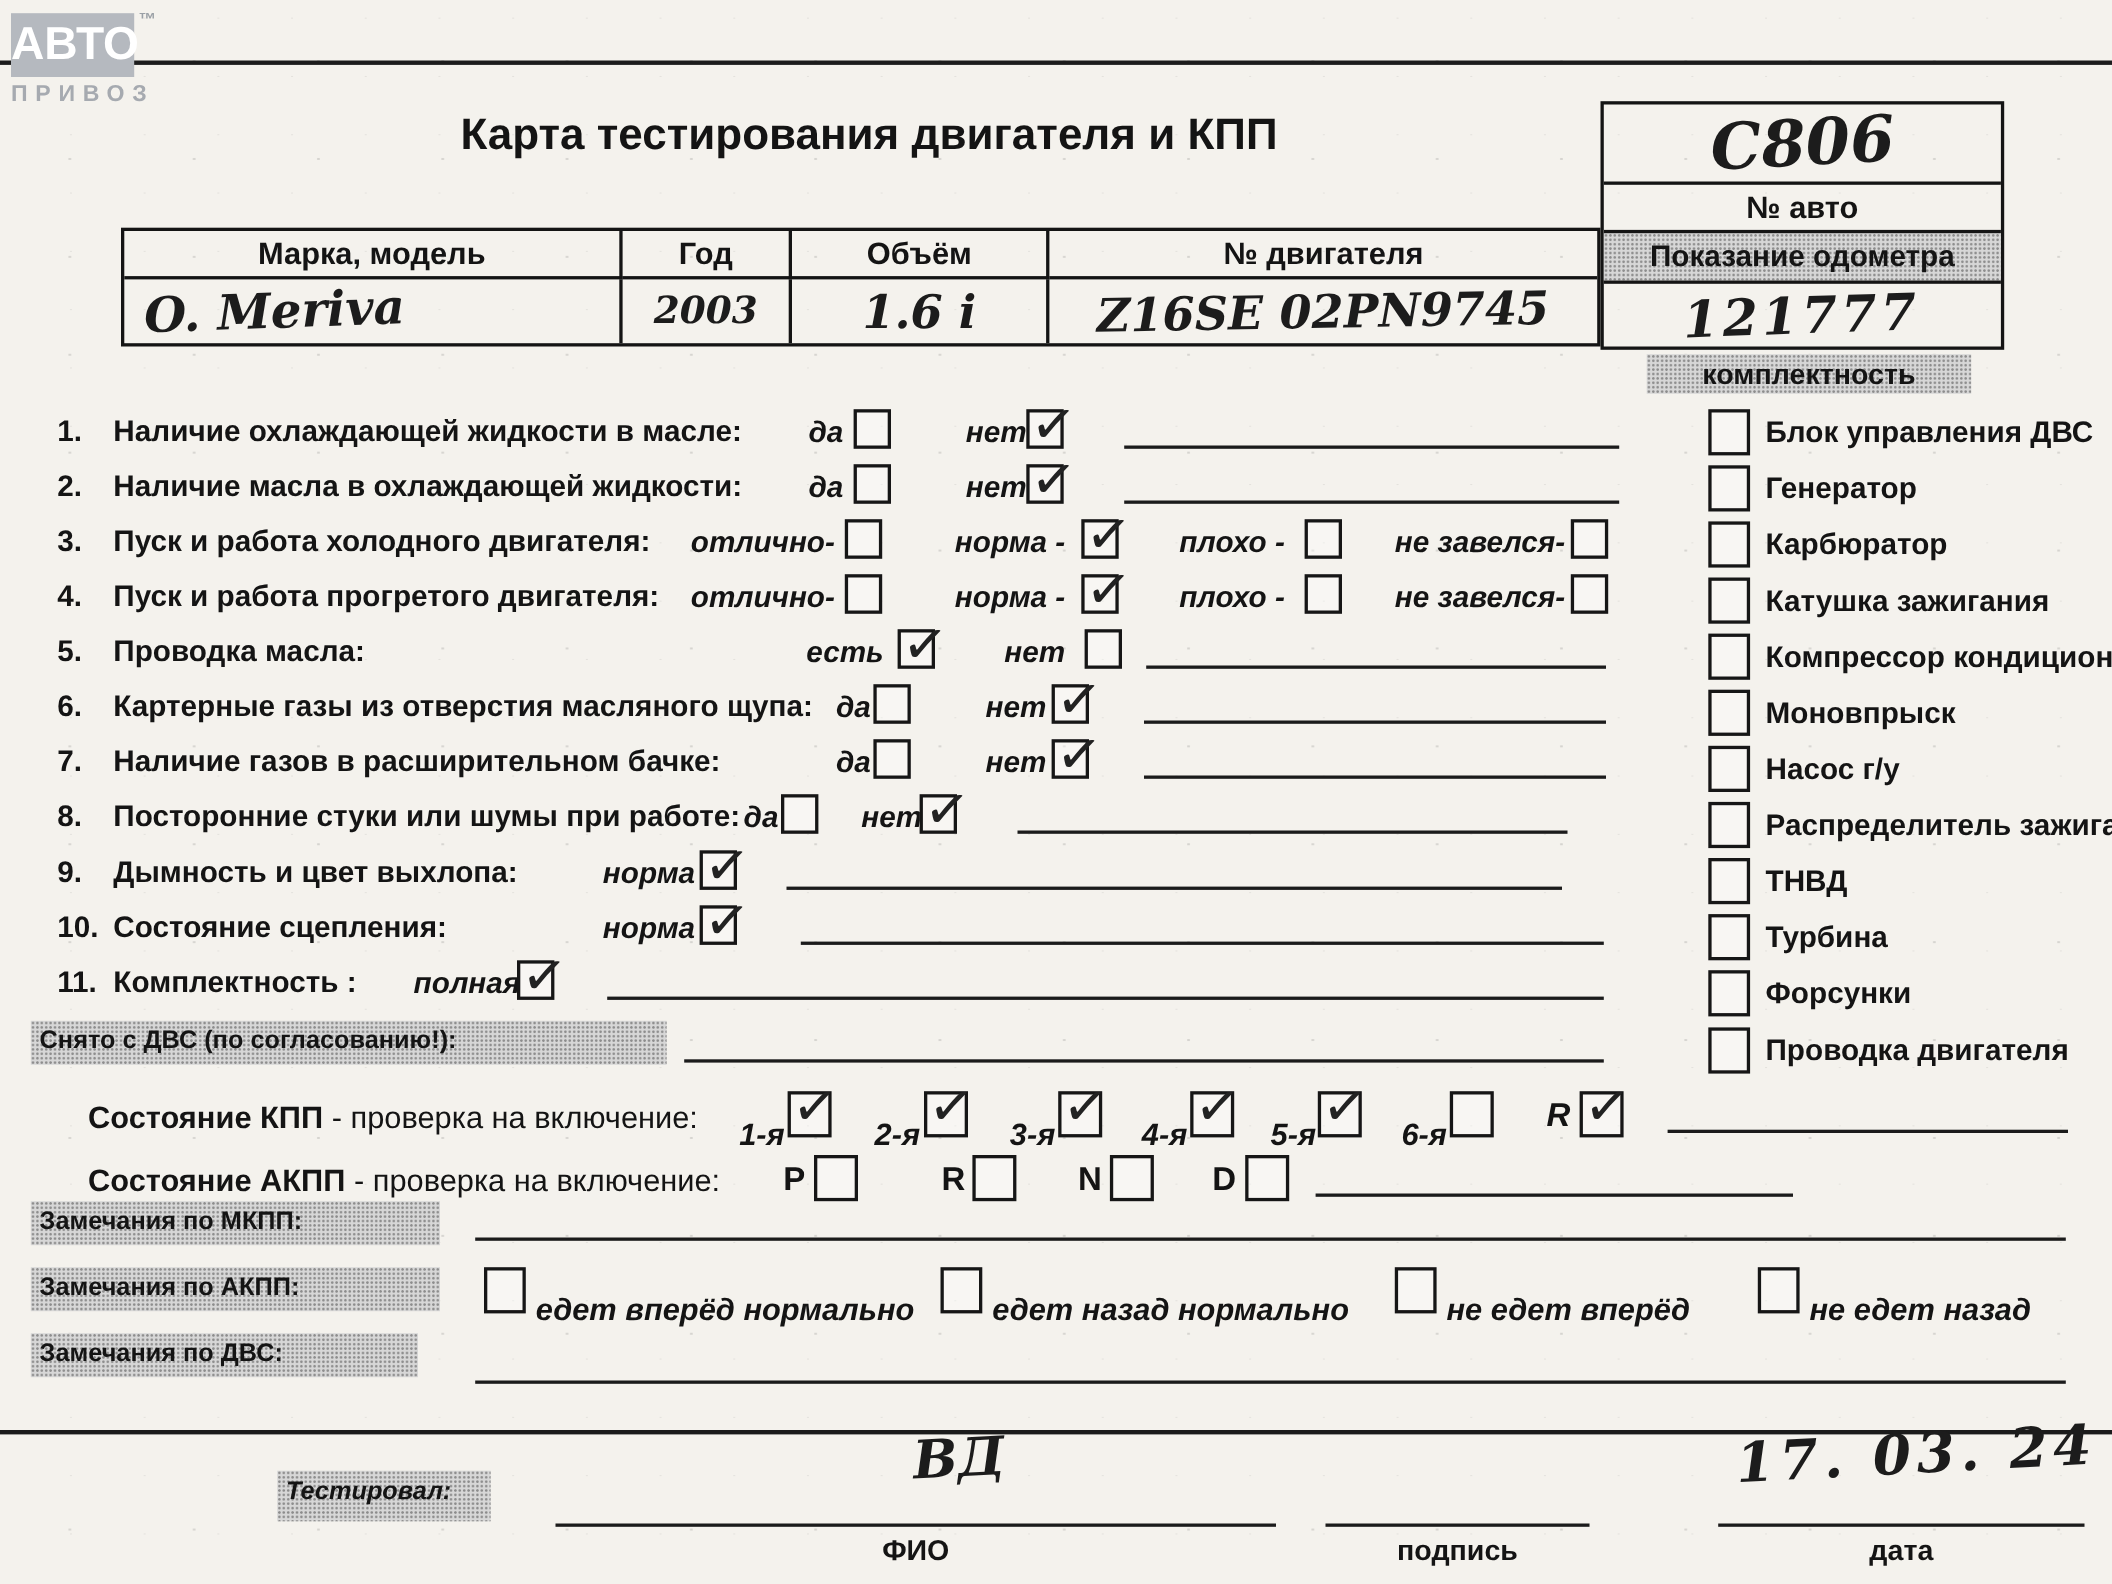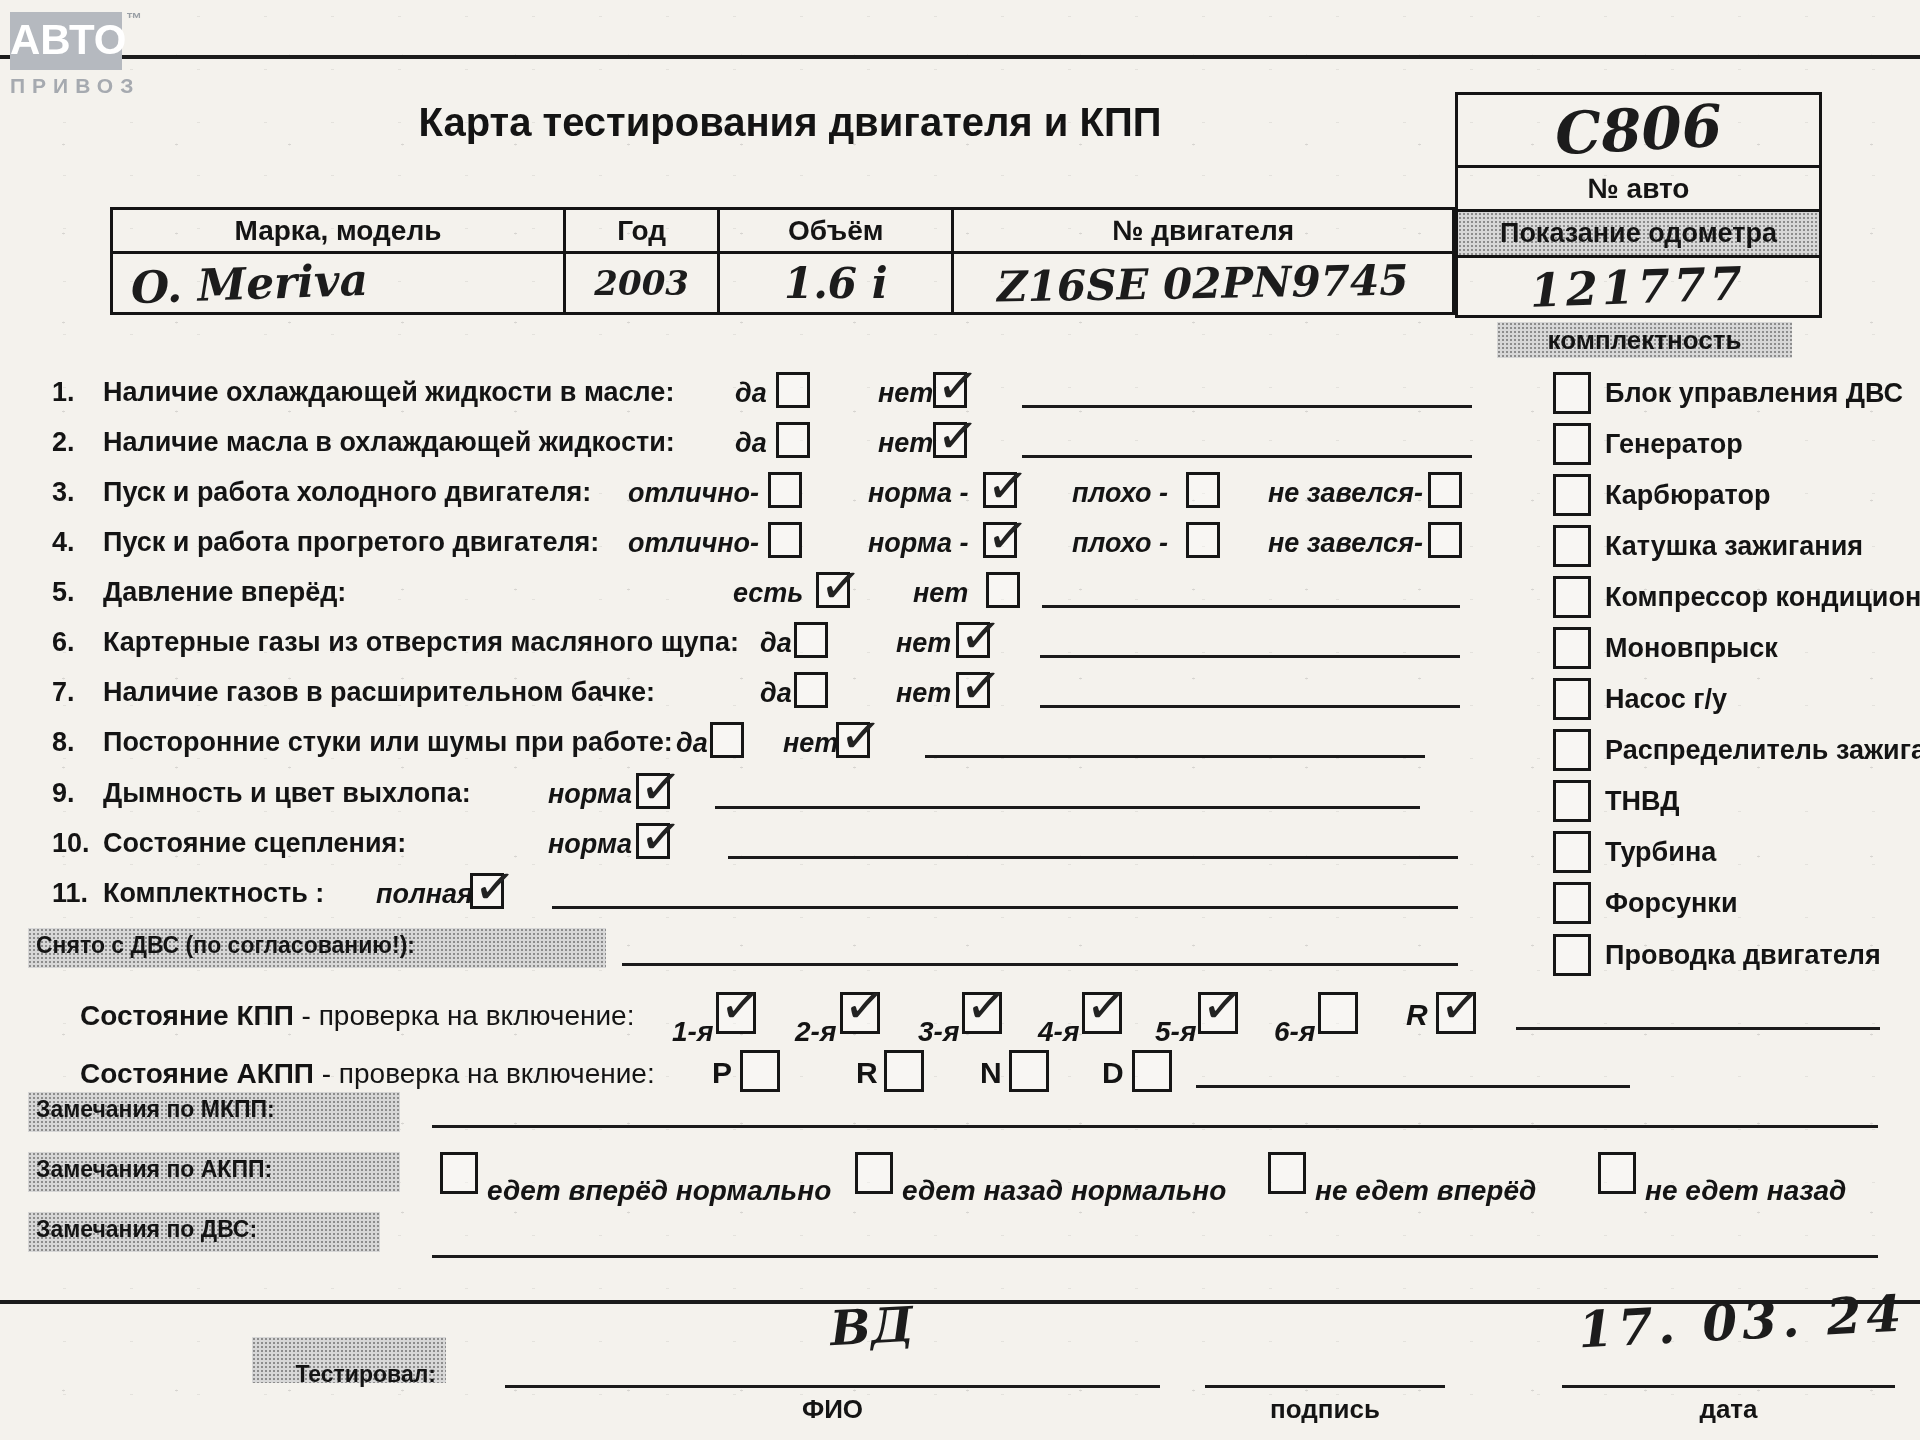--- a/index.html
+++ b/index.html
@@ -143,21 +143,21 @@
     <span class="opt-label" style="left:868px;">норма -</span>
     <span class="cb checked" style="left:983px; top:2px;"></span>
     <span class="opt-label" style="left:1072px;">плохо -</span>
     <span class="cb" style="left:1186px; top:2px;"></span>
     <span class="opt-label" style="left:1268px;">не завелся-</span>
     <span class="cb" style="left:1428px; top:2px;"></span>
   </div>
 
   <div class="check-row" style="top:570px;">
     <span class="num">5.</span>
-    <span class="clabel">Давление вперёд:</span>
+    <span class="clabel">Проводка масла:</span>
     <span class="opt-label" style="left:733px;">есть</span>
     <span class="cb checked" style="left:816px; top:2px;"></span>
     <span class="opt-label" style="left:913px;">нет</span>
     <span class="cb" style="left:986px; top:2px;"></span>
     <span class="wline" style="left:1042px; top:2px; width:418px; height:36px;"></span>
   </div>
 
   <div class="check-row" style="top:620px;">
     <span class="num">6.</span>
     <span class="clabel">Картерные газы из отверстия масляного щупа:</span>
@@ -294,21 +294,21 @@
   </div>
 
   <div class="abs" style="left:0; top:1212px; width:1920px; height:56px;">
     <span class="sec-head hatch" style="left:28px; top:0; width:352px;">Замечания по ДВС:</span>
     <span class="wline" style="left:432px; top:10px; width:1446px; height:36px;"></span>
   </div>
 
   <div class="abs" style="left:0; top:1300px; width:1920px; height:4px; background:#1b1b1b;"></div>
 
   <div class="abs" style="left:0; top:1290px; width:1920px; height:150px;">
-    <span class="sec-head hatch" style="left:252px; top:47px; width:194px; height:46px; padding-top:24px;text-align:right;">Тестировал:</span>
+    <span class="sec-head hatch" style="left:252px; top:47px; width:194px; height:46px; font-style:italic; padding-top:5px;">Тестировал:</span>
 
     <span class="hand abs" style="left:830px; top:8px; font-size:48px; transform:rotate(-3deg);">ВД</span>
     <span class="wline" style="left:505px; top:60px; width:655px; height:38px;"></span>
     <span class="abs" style="left:505px; top:104px; width:655px; text-align:center; font-weight:600; font-size:26px;">ФИО</span>
 
     <span class="wline" style="left:1205px; top:60px; width:240px; height:38px;"></span>
     <span class="abs" style="left:1205px; top:104px; width:240px; text-align:center; font-weight:600; font-size:26px;">подпись</span>
 
     <span class="hand abs" style="left:1578px; top:2px; font-size:50px; letter-spacing:5px; transform:rotate(-3deg);">17. 03. 24</span>
     <span class="wline" style="left:1562px; top:60px; width:333px; height:38px;"></span>

